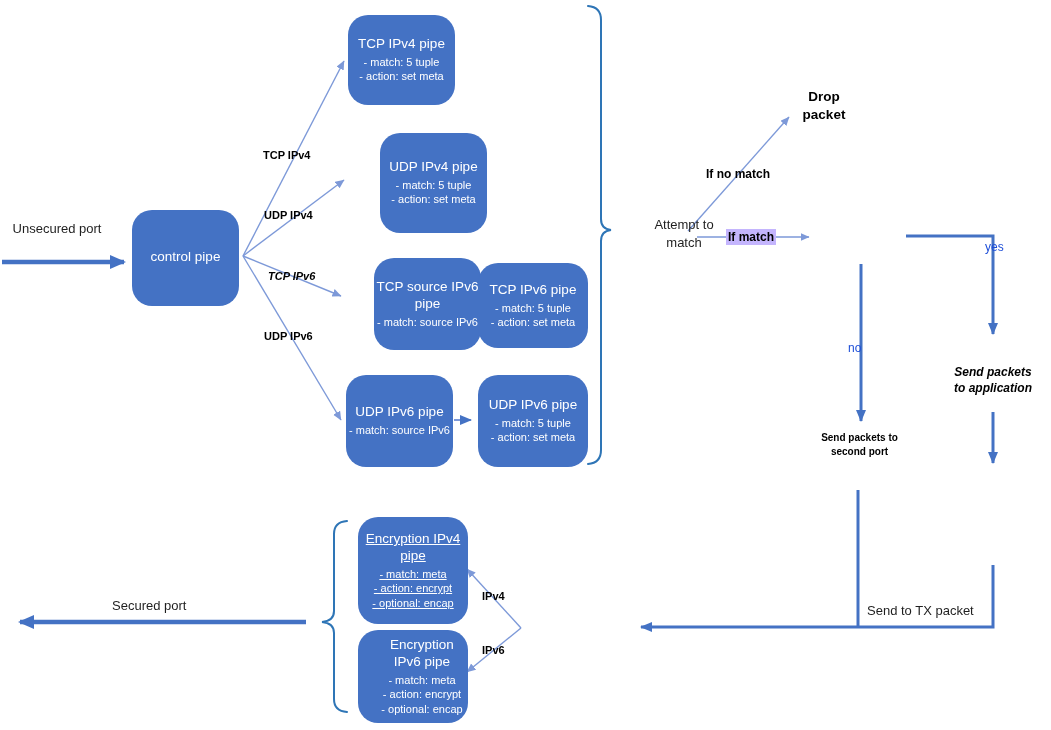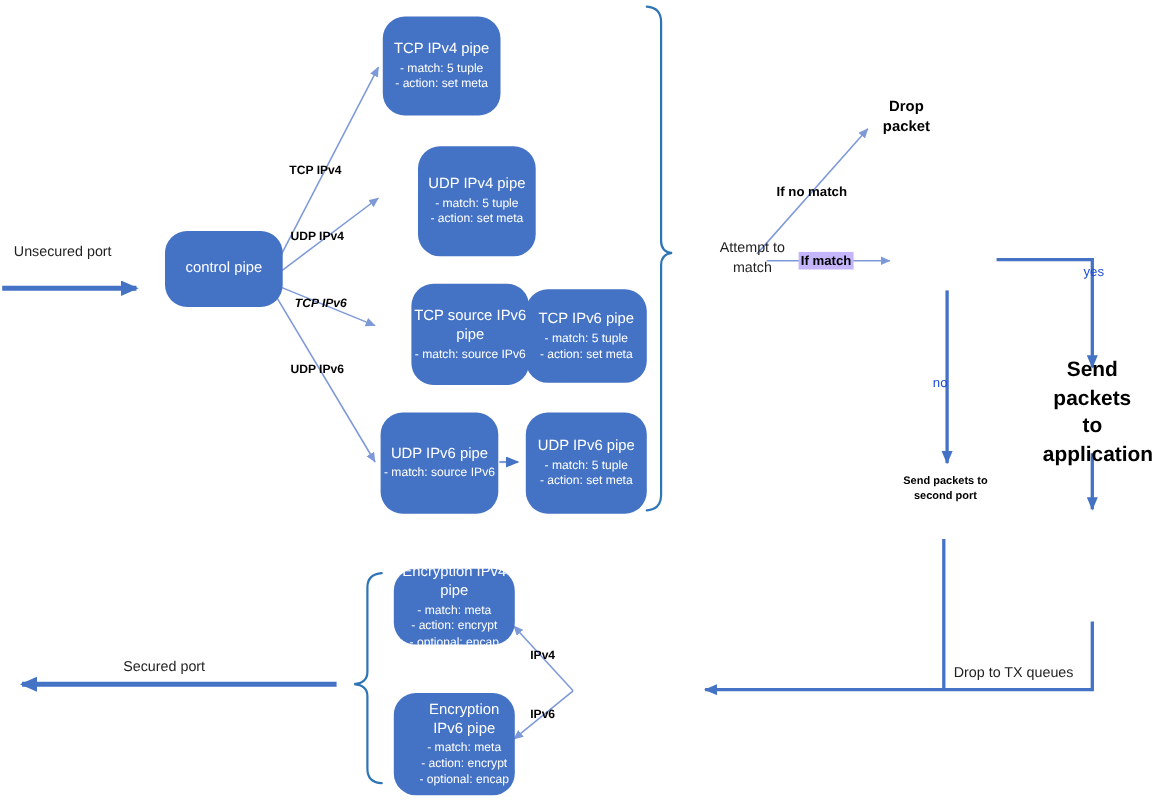--- a/index.html
+++ b/index.html
@@ -76,21 +76,21 @@
     <line class="thick" x1="861" y1="264" x2="861" y2="421" marker-end="url(#amid)"></line>
     <line class="thick" x1="858" y1="490" x2="858" y2="628"></line>
 
     <line class="port" x1="2" y1="262" x2="124" y2="262" marker-end="url(#abig)"></line>
     <line class="port" x1="306" y1="622" x2="20" y2="622" marker-end="url(#abig)"></line>
 
     <path class="brace" d="M588,6 Q601,7 601,20 L601,219 Q601,229 611,230 Q601,231 601,241 L601,450 Q601,463 588,464"></path>
     <path class="brace" d="M347,521 Q334,522 334,534 L334,611 Q334,621 322,622 Q334,623 334,633 L334,699 Q334,711 347,712"></path>
   </svg>
 
-  <div class="box" style="left:150px;top:210px;width:107px;height:69px;">
+  <div class="box" style="left:132px;top:210px;width:107px;height:96px;">
     <div class="box-title">control pipe</div>
   </div>
 
   <div class="box" style="left:348px;top:15px;width:107px;height:90px;">
     <div class="box-title">TCP IPv4 pipe</div>
     <div class="box-line">- match: 5 tuple</div>
     <div class="box-line">- action: set meta</div>
   </div>
 
   <div class="box" style="left:348px;top:133px;width:107px;height:100px;margin-left:32px;">
@@ -114,21 +114,21 @@
     <div class="box-title">UDP IPv6  pipe</div>
     <div class="box-line">- match: source IPv6</div>
   </div>
 
   <div class="box" style="left:478px;top:375px;width:110px;height:92px;">
     <div class="box-title">UDP IPv6  pipe</div>
     <div class="box-line">- match: 5 tuple</div>
     <div class="box-line">- action: set meta</div>
   </div>
 
-  <div class="box" style="left:358px;top:517px;width:110px;height:69px;">
+  <div class="box" style="left:358px;top:517px;width:110px;height:107px;text-decoration:underline;">
     <div class="box-title">Encryption IPv4 pipe</div>
     <div class="box-line">- match: meta</div>
     <div class="box-line">- action: encrypt</div>
     <div class="box-line">- optional: encap</div>
   </div>
 
   <div class="box" style="left:358px;top:630px;width:110px;height:93px;padding-left:20px;">
     <div class="box-title">Encryption IPv6 pipe</div>
     <div class="box-line">- match: meta</div>
     <div class="box-line">- action: encrypt</div>
@@ -139,23 +139,23 @@
 
 
   <div class="lbl center" style="left:8px;top:220px;width:98px;">Unsecured port</div>
   <div class="lbl" style="left:112px;top:597px;">Secured port</div>
   <div class="lbl center" style="left:648px;top:216px;width:72px;">Attempt to match</div>
   <div class="lbl center bold" style="left:794px;top:88px;width:60px;font-size:13.5px;">Drop packet</div>
   <div class="lbl bold" style="left:706px;top:166px;font-size:12px;">If no match</div>
   <div class="lbl bold onwire" style="left:726px;top:229px;font-size:12px;">If match</div>
   <div class="lbl tiny" style="left:985px;top:239px;">yes</div>
   <div class="lbl tiny" style="left:848px;top:340px;">no</div>
-  <div class="lbl center bold" style="left:948px;top:324px;width:90px;font-size:19px;">Send packets to application</div>
+  <div class="lbl center bold" style="left:948px;top:364px;width:90px;font-size:12px;font-style:italic;">Send packets to application</div>
   <div class="lbl center bold" style="left:812px;top:431px;width:95px;font-size:10px;">Send packets to second port</div>
-  <div class="lbl" style="left:867px;top:602px;">Drop to TX queues</div>
+  <div class="lbl" style="left:867px;top:602px;">Send to TX packet</div>
   <div class="lbl small" style="left:263px;top:148px;">TCP IPv4</div>
   <div class="lbl small" style="left:264px;top:208px;">UDP IPv4</div>
   <div class="lbl small" style="left:268px;top:269px;font-style:italic;">TCP IPv6</div>
   <div class="lbl small" style="left:264px;top:329px;">UDP IPv6</div>
   <div class="lbl small" style="left:482px;top:589px;">IPv4</div>
   <div class="lbl small" style="left:482px;top:643px;">IPv6</div>
 
 </div>
 
 </body></html>

